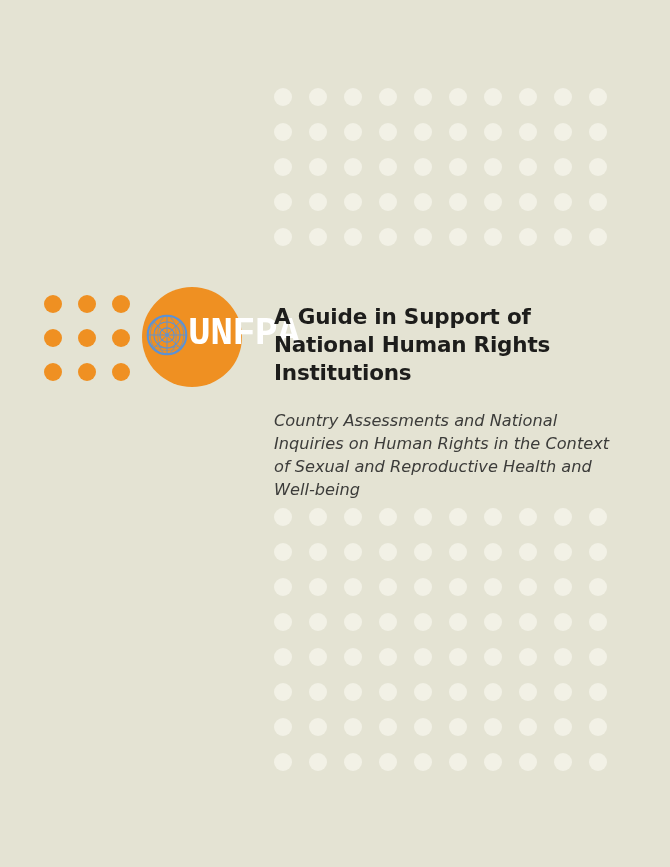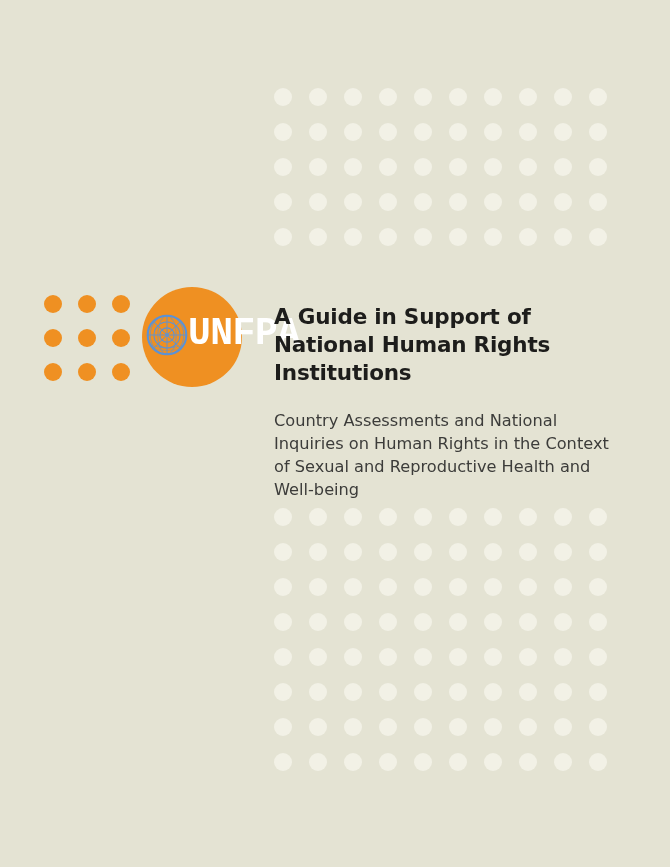--- a/index.html
+++ b/index.html
@@ -110,20 +110,21 @@
     color: #1d1d1b;
     letter-spacing: -0.2px;
   }
   .subtitle {
     margin: 22px 0 0 0;
     font-family: "DejaVu Sans", sans-serif;
     font-weight: normal;
     font-size: 16.2px;
     line-height: 23px;
     color: #3c3c3a;
+    font-style: italic;
   }
 </style>
 </head>
 <body>
 
 <div class="cover">
 
   <div class="dot-grid" id="dots-top">
       <div class="dot"></div>
       <div class="dot"></div>

